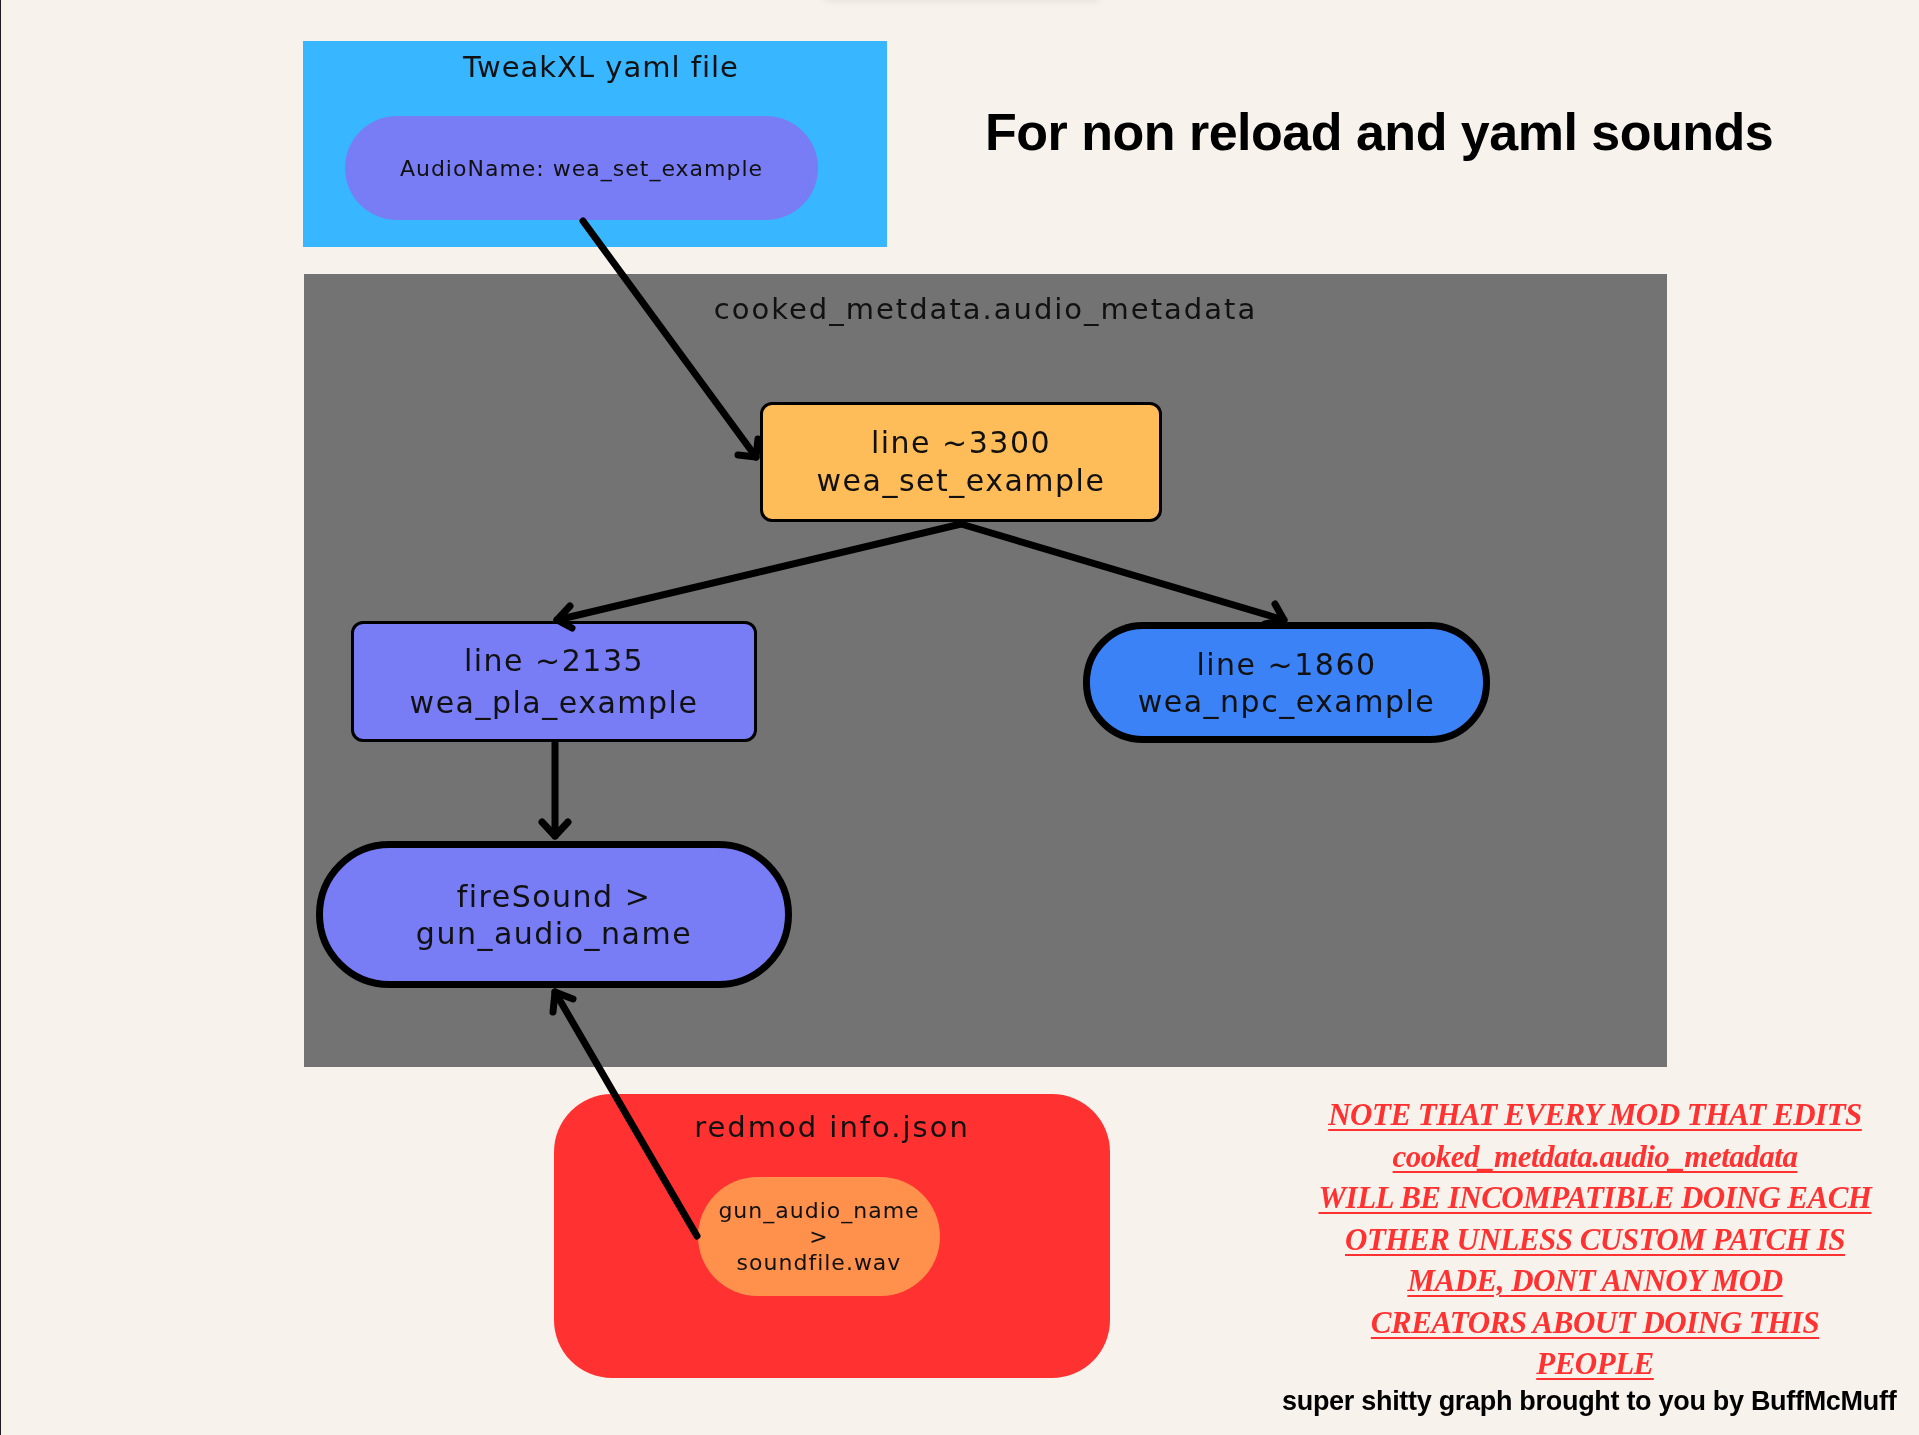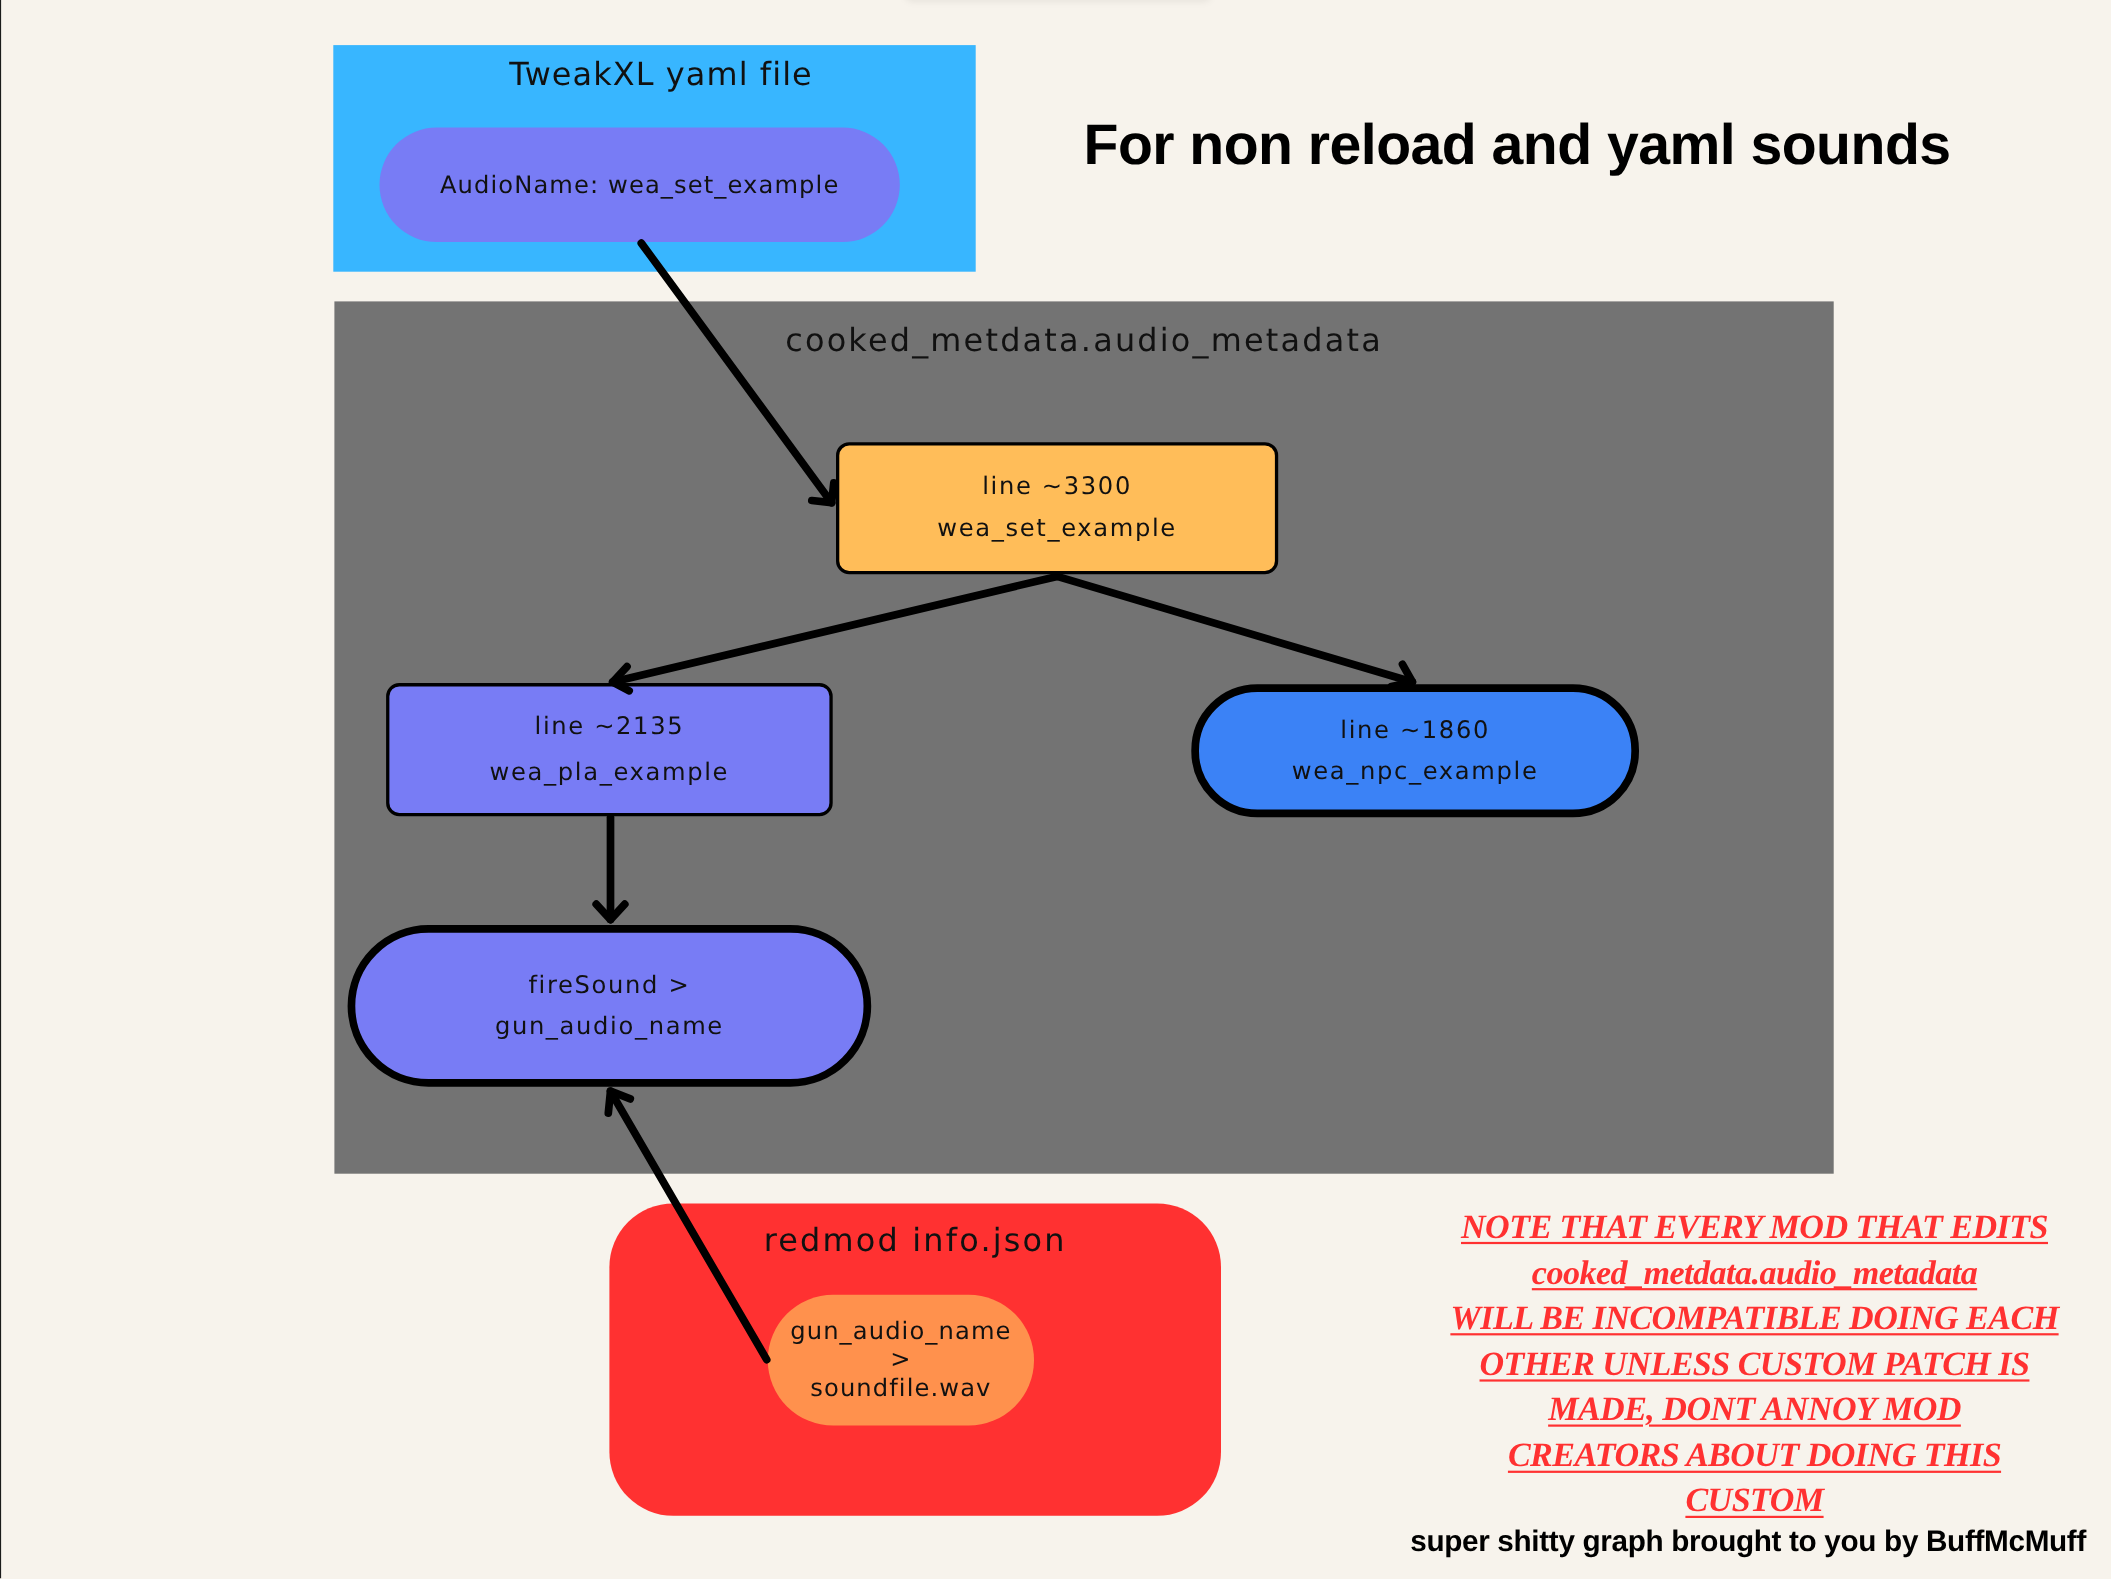--- a/index.html
+++ b/index.html
@@ -22,21 +22,21 @@
   #tweak-pill { left: 345px; top: 116px; width: 473px; height: 104px; border-radius: 52px; background: #787cf5; font-size: 22px; letter-spacing: 1px; color: #111; }
 
   
   #main-title { left: 985px; top: 102px; width: 850px; font-family: "Liberation Sans", sans-serif; font-weight: bold; font-size: 52px; color: #000; letter-spacing: -0.5px; white-space: nowrap; }
 
   
   #metadata-box { left: 304px; top: 274px; width: 1363px; height: 793px; background: #737373; }
   #metadata-label { left: 304px; top: 292px; width: 1363px; text-align: center; font-size: 29px; letter-spacing: 2px; color: #111; }
 
   
-  .node { color: #111; font-size: 22px; letter-spacing: 1.5px; line-height: 38px; }
+  .node { color: #111; font-size: 30px; letter-spacing: 1.5px; line-height: 38px; }
   #node-set { left: 760px; top: 402px; width: 402px; height: 120px; background: #ffbd59; border: 3px solid #000; border-radius: 12px; }
   #node-pla { left: 351px; top: 621px; width: 406px; height: 121px; background: #787cf5; border: 3px solid #000; border-radius: 12px; line-height: 42px; }
   #node-npc { left: 1083px; top: 622px; width: 407px; height: 121px; background: #3b82f6; border: 7px solid #000; border-radius: 60px; line-height: 37px; }
   #node-fire { left: 316px; top: 841px; width: 476px; height: 147px; background: #787cf5; border: 7px solid #000; border-radius: 74px; line-height: 37px; }
 
   
   #redmod-box { left: 554px; top: 1094px; width: 556px; height: 284px; background: #ff3131; border-radius: 58px; }
   #redmod-title { left: 554px; top: 1110px; width: 556px; text-align: center; font-size: 29px; letter-spacing: 2px; color: #111; }
   #redmod-pill { left: 698px; top: 1177px; width: 242px; height: 119px; border-radius: 60px; background: #ff914d; font-size: 22px; letter-spacing: 1px; line-height: 26px; color: #111; }
 
@@ -117,16 +117,16 @@
   </g>
 </svg>
 
 <div class="abs" id="note">
   <span>NOTE THAT EVERY MOD THAT EDITS</span>
   <span>cooked_metdata.audio_metadata</span>
   <span>WILL BE INCOMPATIBLE DOING EACH</span>
   <span>OTHER UNLESS CUSTOM PATCH IS</span>
   <span>MADE, DONT ANNOY MOD</span>
   <span>CREATORS ABOUT DOING THIS</span>
-  <span>CUSTOM</span>
+  <span>PEOPLE</span>
 </div>
 
 <div class="abs" id="credit">super shitty graph brought to you by BuffMcMuff</div>
 
 </body></html>

